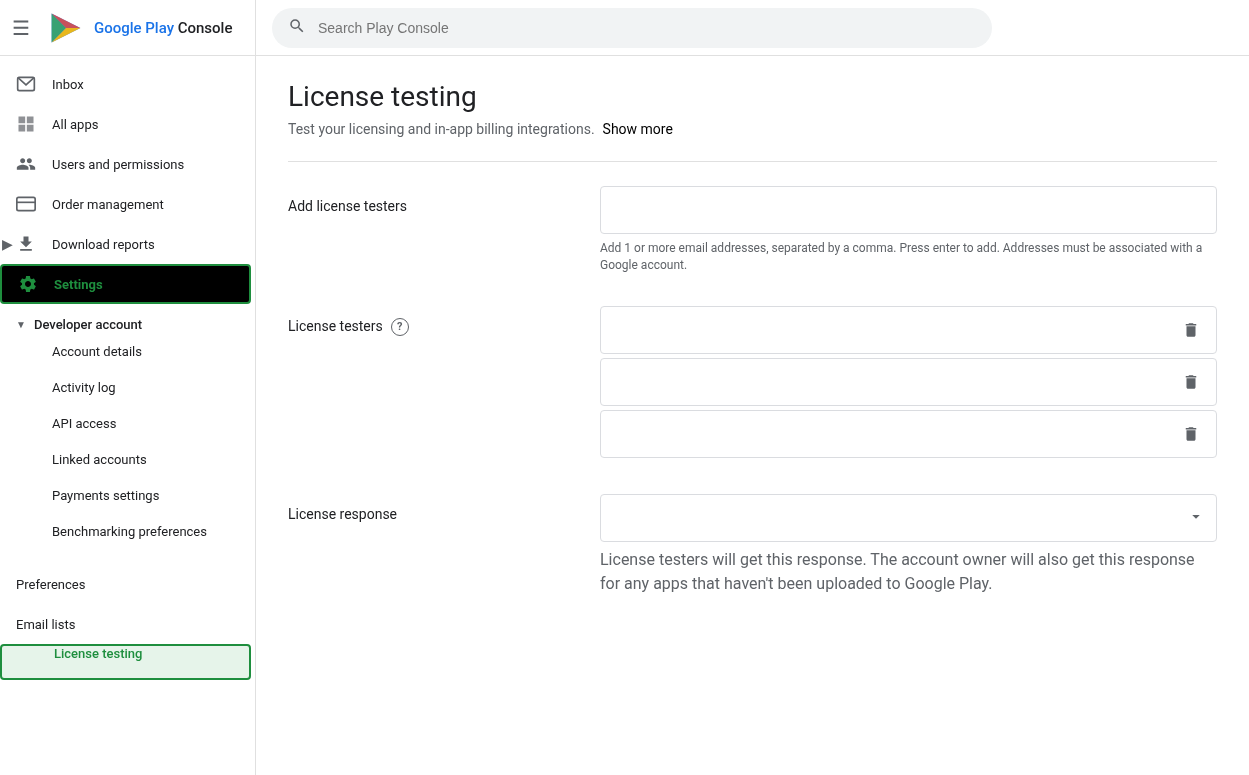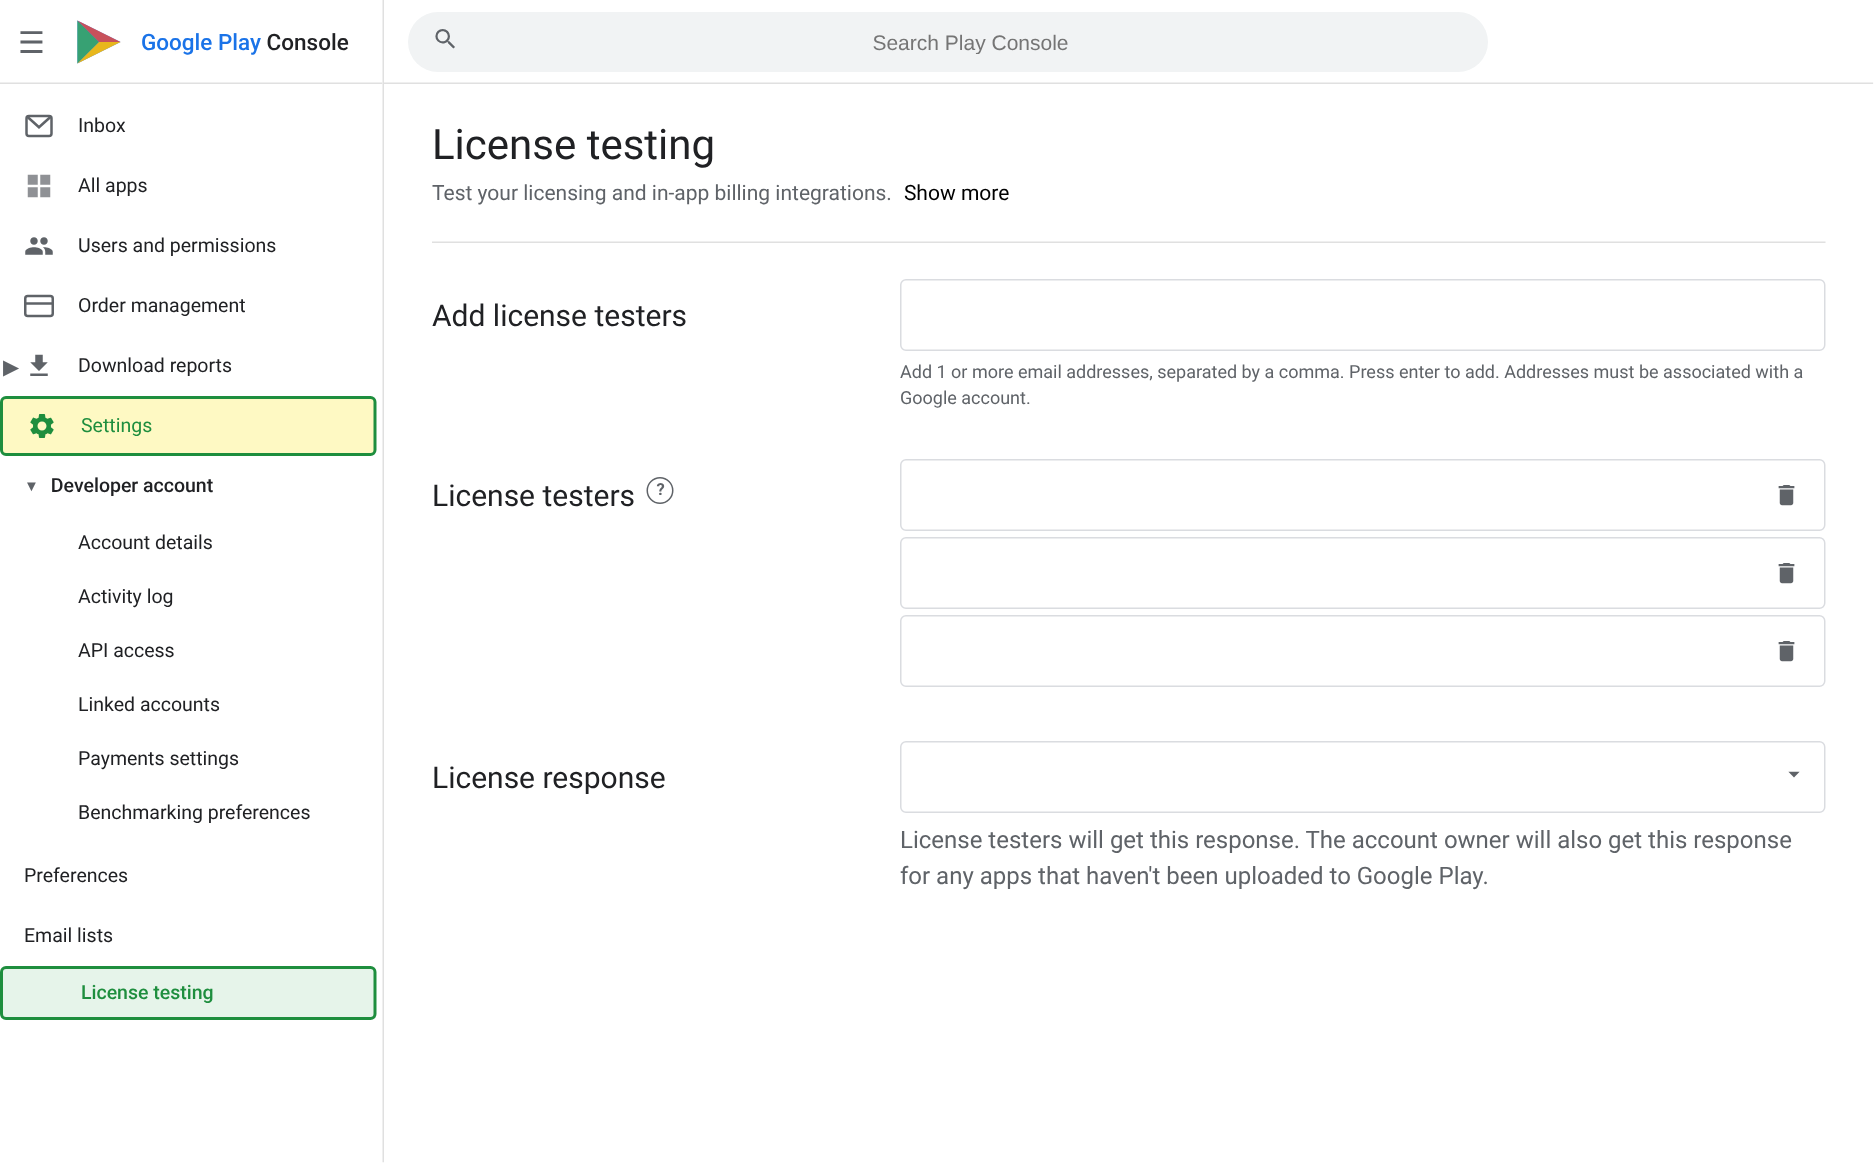--- a/index.html
+++ b/index.html
@@ -44,45 +44,44 @@
       cursor: pointer;
       gap: 16px;
       color: #202124;
       font-size: 13px;
       border-radius: 0 20px 20px 0;
       margin-right: 8px;
       position: relative;
     }
 
     .nav-item.selected-green {
-      background: #fef9c3;
+      background: #000000;
       border: 2px solid #1e8e3e;
       border-radius: 4px;
       color: #1e8e3e;
-      font-weight: 400;
+      font-weight: 700;
       margin-right: 4px;
       margin-left: 0;
       padding-left: 16px;
     }
 
     .nav-item .nav-icon {
       width: 20px;
       height: 20px;
       display: flex;
       align-items: center;
       justify-content: center;
       flex-shrink: 0;
       color: #5f6368;
       font-size: 18px;
     }
     .nav-item.selected-green .nav-icon { color: #1e8e3e; }
 
     .nav-sub-item {
       display: flex;
-      align-items: center;
       padding: 0 16px 0 52px;
       height: 36px;
       cursor: pointer;
       font-size: 13px;
       color: #202124;
       border-radius: 0 20px 20px 0;
       margin-right: 8px;
     }
 
     .nav-sub-item.selected-green-sub {
@@ -141,21 +140,20 @@
       gap: 12px;
     }
 
     .search-bar input {
       border: none;
       background: transparent;
       outline: none;
       font-size: 14px;
       color: #202124;
       flex: 1;
-      text-align: center;
     }
 
     .content-area {
       flex: 1;
       overflow-y: auto;
       padding: 24px 32px;
     }
 
     .page-title {
       font-size: 28px;
@@ -195,21 +193,21 @@
     .form-label-col {
       width: 280px;
       min-width: 280px;
       display: flex;
       align-items: flex-start;
       padding-top: 12px;
       gap: 8px;
     }
 
     .form-label {
-      font-size: 20px;
+      font-size: 14px;
       color: #202124;
     }
 
     .form-content-col {
       flex: 1;
     }
 
     .text-input {
       width: 100%;
       height: 48px;

